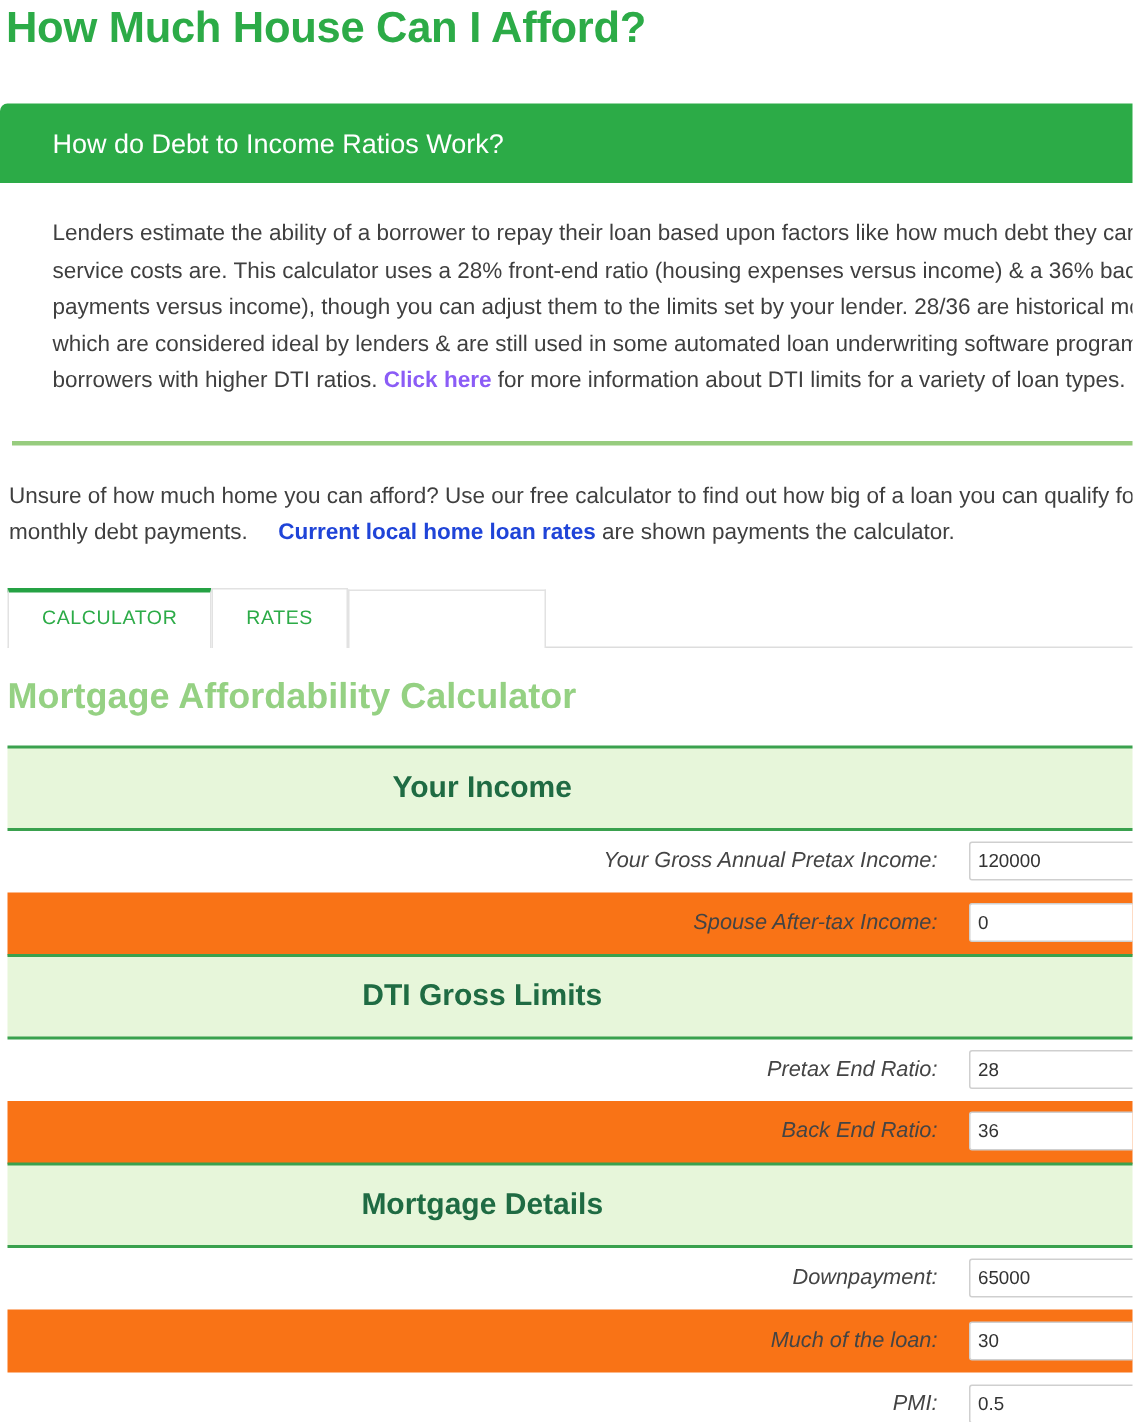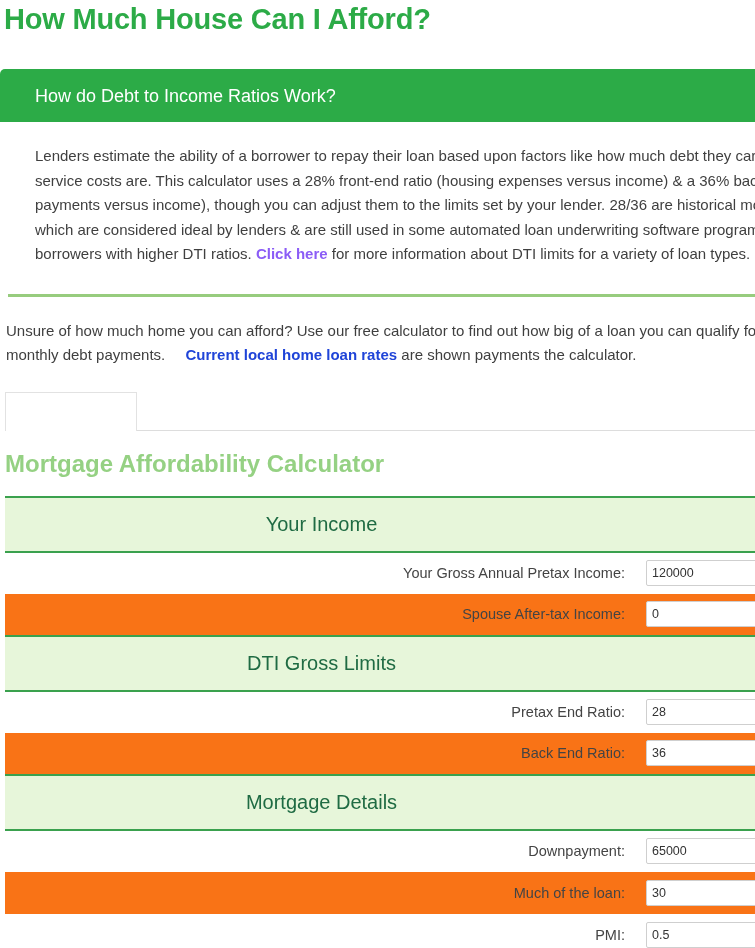--- a/index.html
+++ b/index.html
@@ -143,21 +143,21 @@
     width: 975px;
     margin: 17px 0 0 5px;
     border-collapse: collapse;
     table-layout: fixed;
   }
   .calc-table tr.section-head > th {
     background: #e7f6da;
     border-top: 2px solid #3aa14e;
     border-bottom: 2px solid #3aa14e;
     font-size: 20px;
-    font-weight: normal;
+    font-weight: bold;
     color: #1f6b43;
     height: 55px;
     vertical-align: middle;
   }
   .calc-table tr.section-head th.lbl { text-align: center; }
   .calc-table tr.section-head th.amt { text-align: center; }
 
   .calc-table tr.data-row td {
     height: 42px;
     vertical-align: middle;
@@ -165,21 +165,21 @@
     color: #444444;
   }
   .calc-table tr.data-row.alt td { background: #f97316; }
   .calc-table tr.data-row td.lbl {
     text-align: right;
     padding-right: 13px;
   }
   .calc-table tr.data-row td.amt {
     padding-left: 8px;
   }
-  .calc-table td.lbl { width: 633px; }
+  .calc-table td.lbl { width: 633px; font-style: italic; }
   .calc-table td.amt, .calc-table th.amt { width: 342px; }
   .calc-table th.lbl { width: 633px; }
 
   input.amount {
     width: 115px;
     height: 26px;
     padding: 2px 5px;
     font-size: 12.5px;
     font-family: "Liberation Sans", sans-serif;
     color: #333333;
@@ -203,20 +203,22 @@
     <div class="panel-body">
       <p><span>Lenders estimate the ability of a borrower to repay their loan based upon factors like how much debt they carry &amp; what their monthly debt service costs are. This calculator uses a 28% front-end ratio (housing expenses versus income) &amp; a 36% back-end ratio (monthly debt payments versus income), though you can adjust them to the limits set by your lender. 28/36 are historical mortgage industry standers which are considered ideal by lenders &amp; are still used in some automated loan underwriting software programs, though lenders approve borrowers with higher DTI ratios. </span><a class="strong-link" href="#">Click here</a><span> for more information about DTI limits for a variety of loan types.</span></p>
     </div>
   </section>
 
   <hr class="divider">
 
   <p class="intro"><span>Unsure of how much home you can afford? Use our free calculator to find out how big of a loan you can qualify for given your income &amp; your monthly debt payments. </span><a href="#">Current local home loan rates</a><span> are shown payments the calculator.</span></p>
 
   <div class="tabs">
+    <div class="tab active">CALCULATOR</div>
+    <div class="tab">RATES</div>
     <div class="tab-spacer"></div>
   </div>
 
   <h2 class="calc-title">Mortgage Affordability Calculator</h2>
 
   <table class="calc-table">
     <colgroup>
         <col style="width:633px">
         <col style="width:342px">
       </colgroup>

